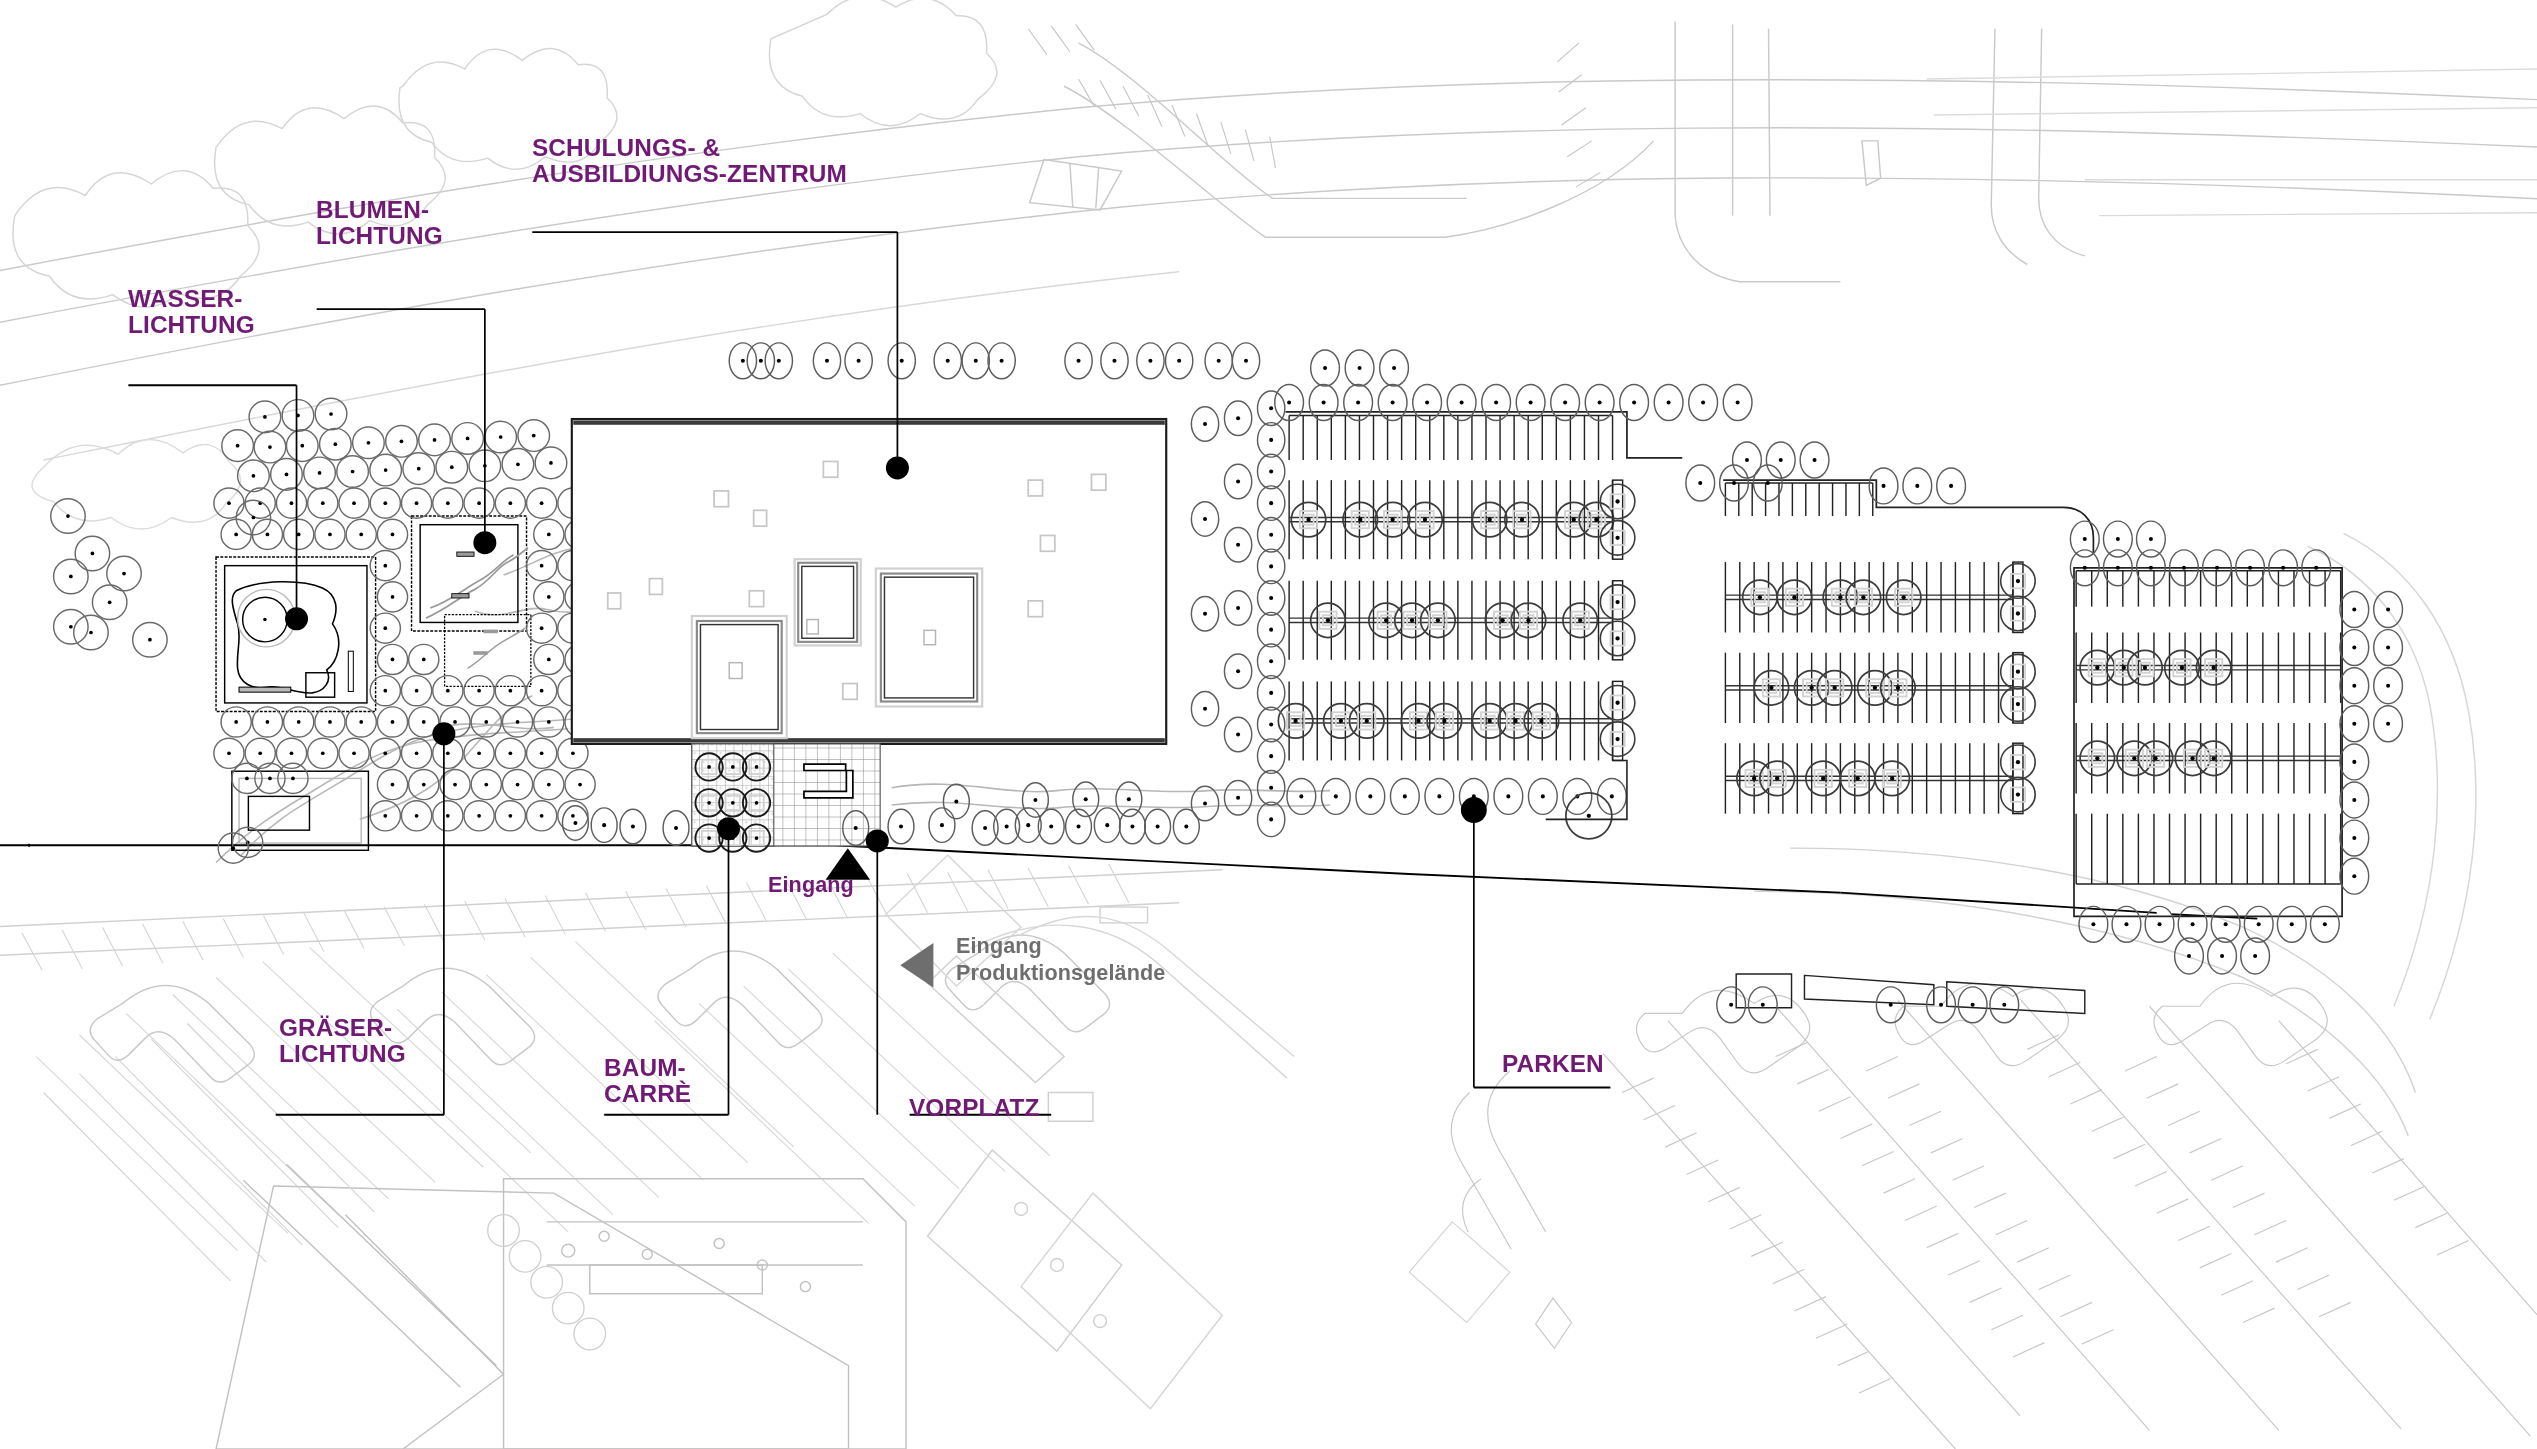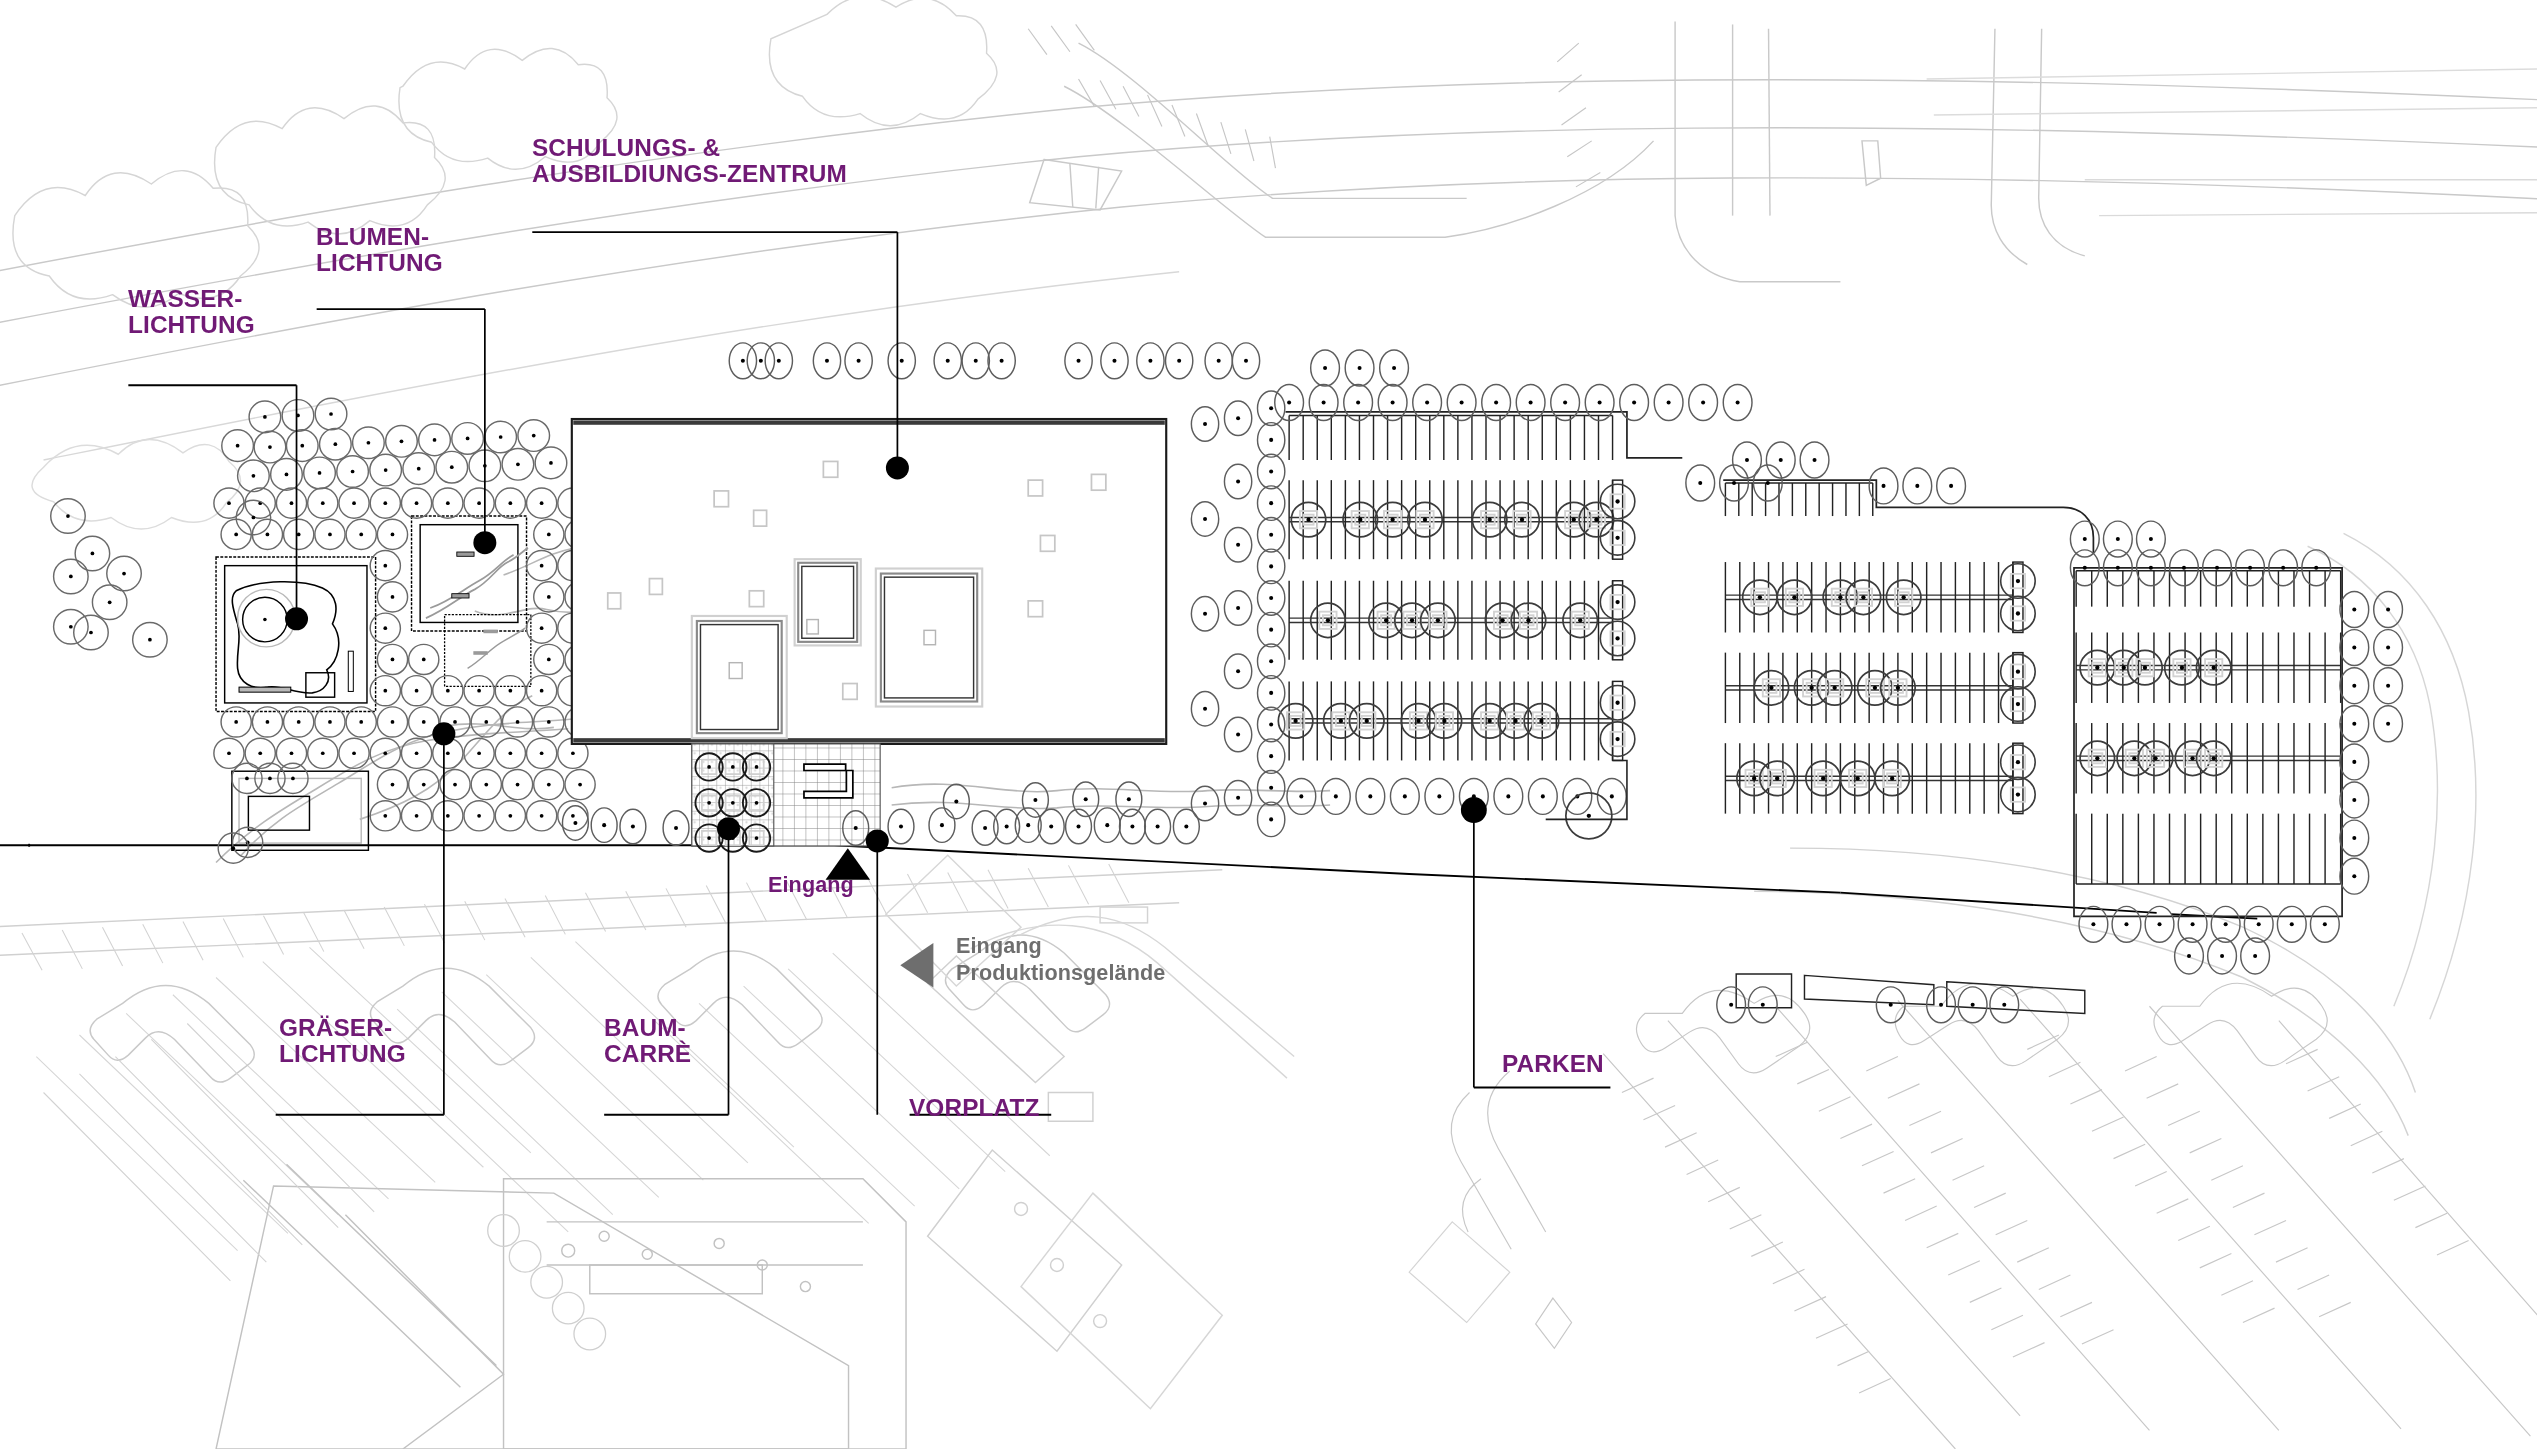--- a/index.html
+++ b/index.html
@@ -2063,30 +2063,30 @@
       </g>
     <g id="mtris">
         <polygon points="1148,1224 1179,1180 1210,1224" fill="#000000"></polygon>
         <polygon points="1252,1343 1298,1312 1298,1374" fill="#6e6e6e"></polygon>
       </g>
   </svg>
 
   <div class="callout cap" style="left:128px; top:286px;">WASSER-
 LICHTUNG</div>
 
-  <div class="callout cap" style="left:316px; top:224px;">BLUMEN-
+  <div class="callout cap" style="left:316px; top:197px;">BLUMEN-
 LICHTUNG</div>
 
   <div class="callout cap" style="left:532px; top:135px;">SCHULUNGS- &amp;
 AUSBILDIUNGS-ZENTRUM</div>
 
   <div class="callout cap" style="left:279px; top:1015px;">GRÄSER-
 LICHTUNG</div>
 
-  <div class="callout cap" style="left:604px; top:1015px;">BAUM-
+  <div class="callout cap" style="left:604px; top:1055px;">BAUM-
 CARRÈ</div>
 
   <div class="callout cap" style="left:909px; top:1080px;margin-top:15px;">VORPLATZ</div>
 
   <div class="callout park" style="left:1502px; top:1051px;">PARKEN</div>
 
   <div class="callout entr" style="left:768px; top:874px;">Eingang</div>
 
   <div class="callout prod" style="left:956px; top:933px;">Eingang
 Produktionsgelände</div>

